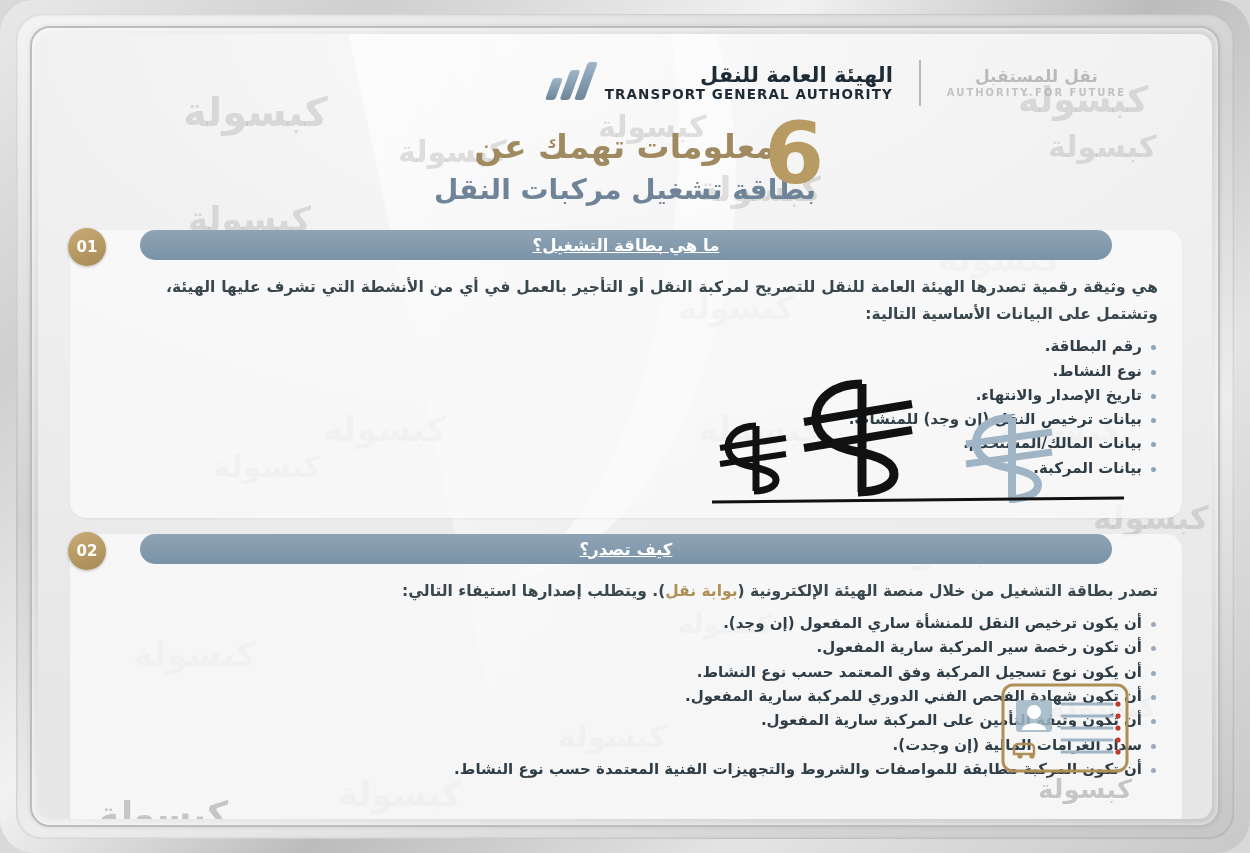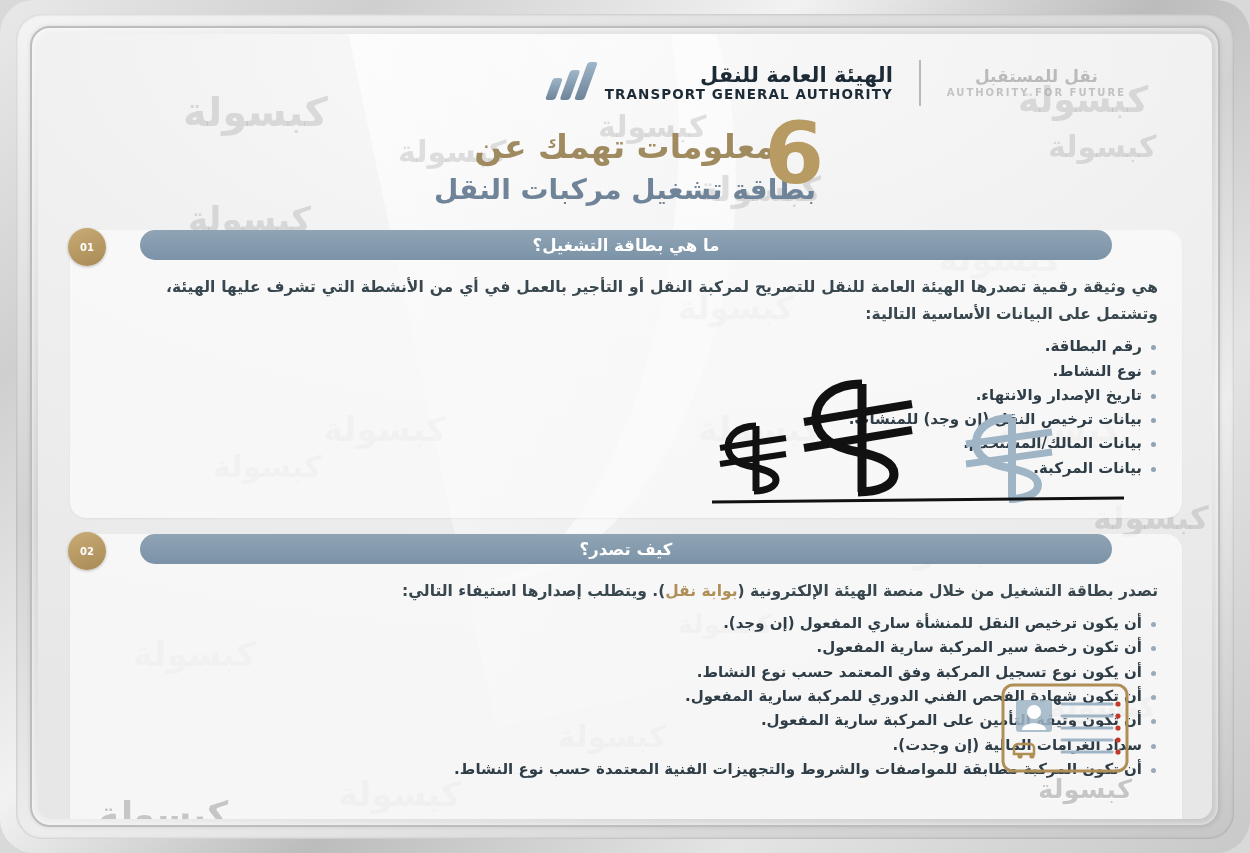--- a/index.html
+++ b/index.html
@@ -211,30 +211,31 @@
     height: 30px;
     border-radius: 15px;
     background: linear-gradient(180deg, #8fa4b5 0%, #7b93a7 100%);
     color: #ffffff;
     font-size: 16.5px;
     font-weight: bold;
     display: flex;
     align-items: center;
     justify-content: center;
     letter-spacing: .3px;
+    text-decoration: underline;
   }
   .sec-badge {
     position: absolute;
     top: -2px;
     left: -2px;
     width: 38px; height: 38px;
     border-radius: 50%;
     background: linear-gradient(160deg,#c9ab76,#a88a55);
     color: #fff;
-    font-size: 10px;
+    font-size: 15px;
     font-weight: bold;
     display: flex;
     align-items: center;
     justify-content: center;
     box-shadow: 0 1px 3px rgba(0,0,0,.25);
     z-index: 3;
   }
   .sec-body {
     position: absolute;
     top: 44px;

